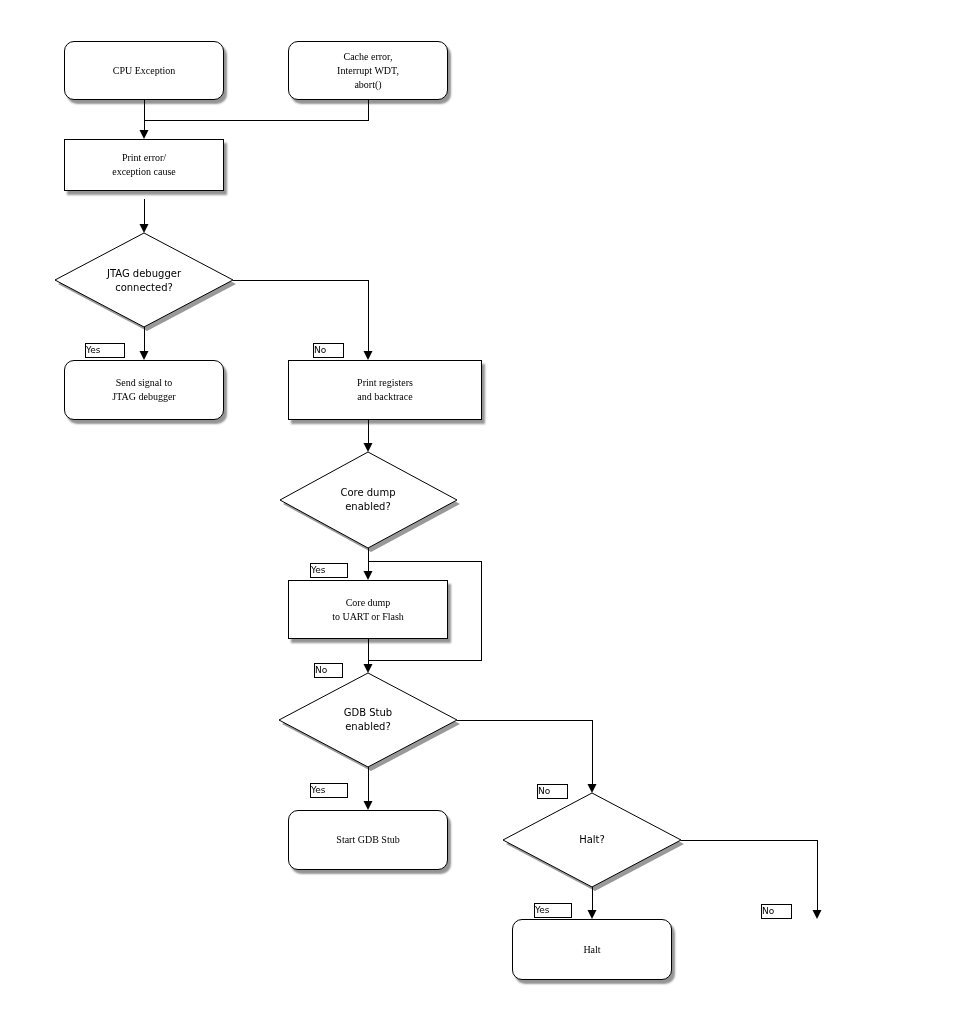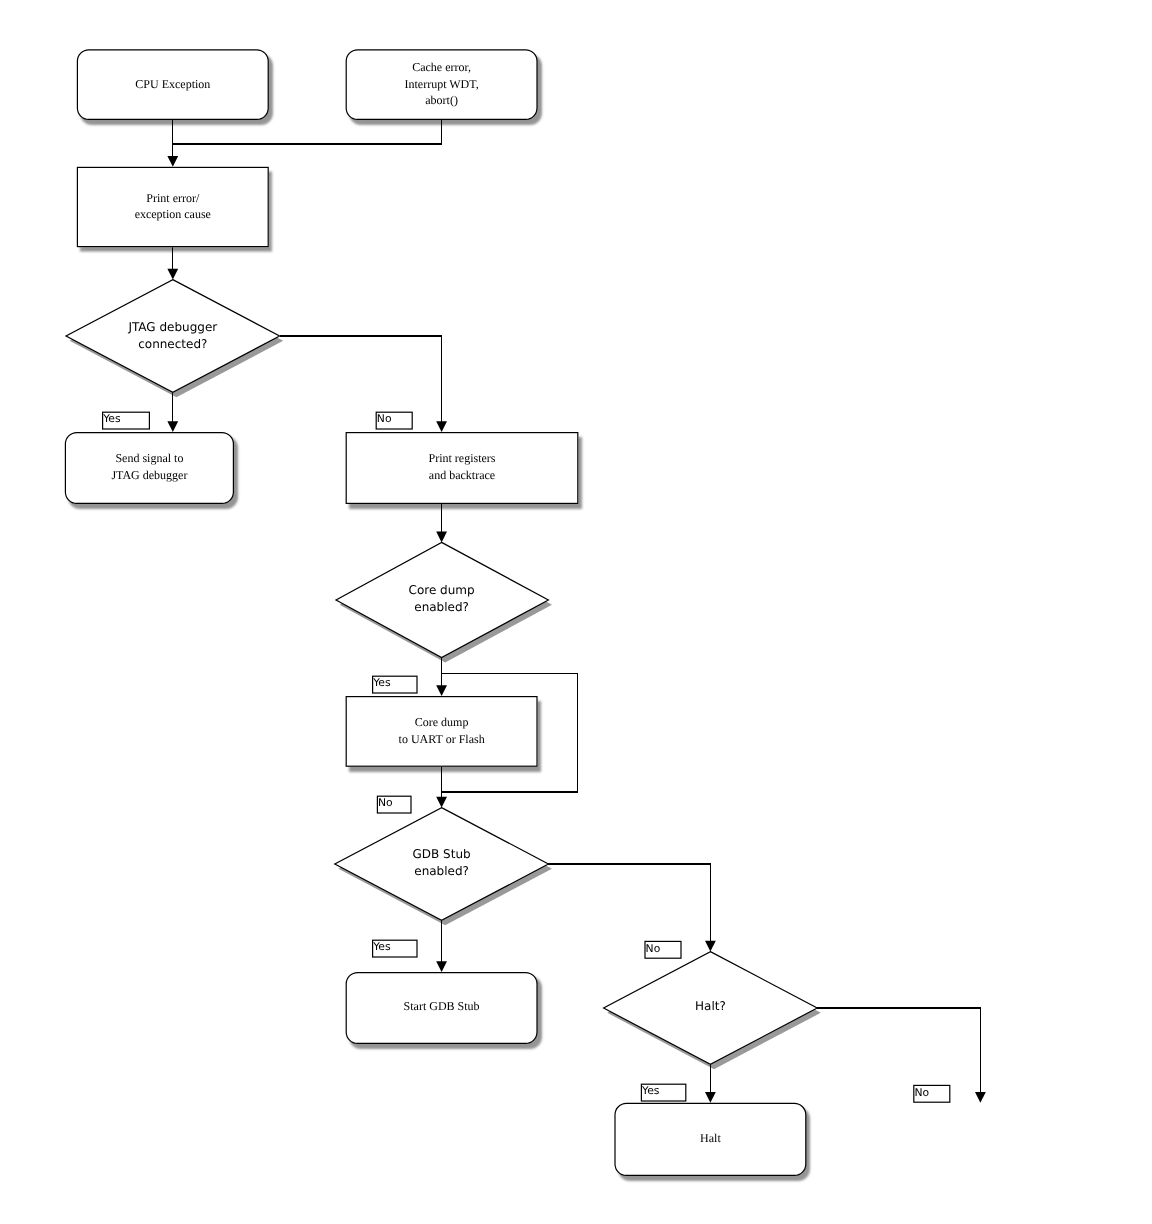--- a/index.html
+++ b/index.html
@@ -99,26 +99,26 @@
   <div class="node rounded" style="left:64px;top:41px;width:160px;height:59px">
     <span class="node-label">CPU Exception</span>
   </div>
 
   <div class="node rounded" style="left:288px;top:41px;width:160px;height:59px">
     <span class="node-label">Cache error,
 Interrupt WDT,
 abort()</span>
   </div>
 
-  <div class="node" style="left:64px;top:139px;width:160px;height:67px">
+  <div class="node" style="left:64px;top:139px;width:160px;height:52px">
     <span class="node-label">Print error/
 exception cause</span>
   </div>
 
-  <div class="node rounded" style="left:54px;top:360px;width:141px;height:60px">
+  <div class="node rounded" style="left:64px;top:360px;width:160px;height:60px">
     <span class="node-label">Send signal to
 JTAG debugger</span>
   </div>
 
   <div class="node" style="left:288px;top:360px;width:194px;height:60px">
     <span class="node-label">Print registers
 and backtrace</span>
   </div>
 
   <div class="node" style="left:288px;top:580px;width:160px;height:59px">

